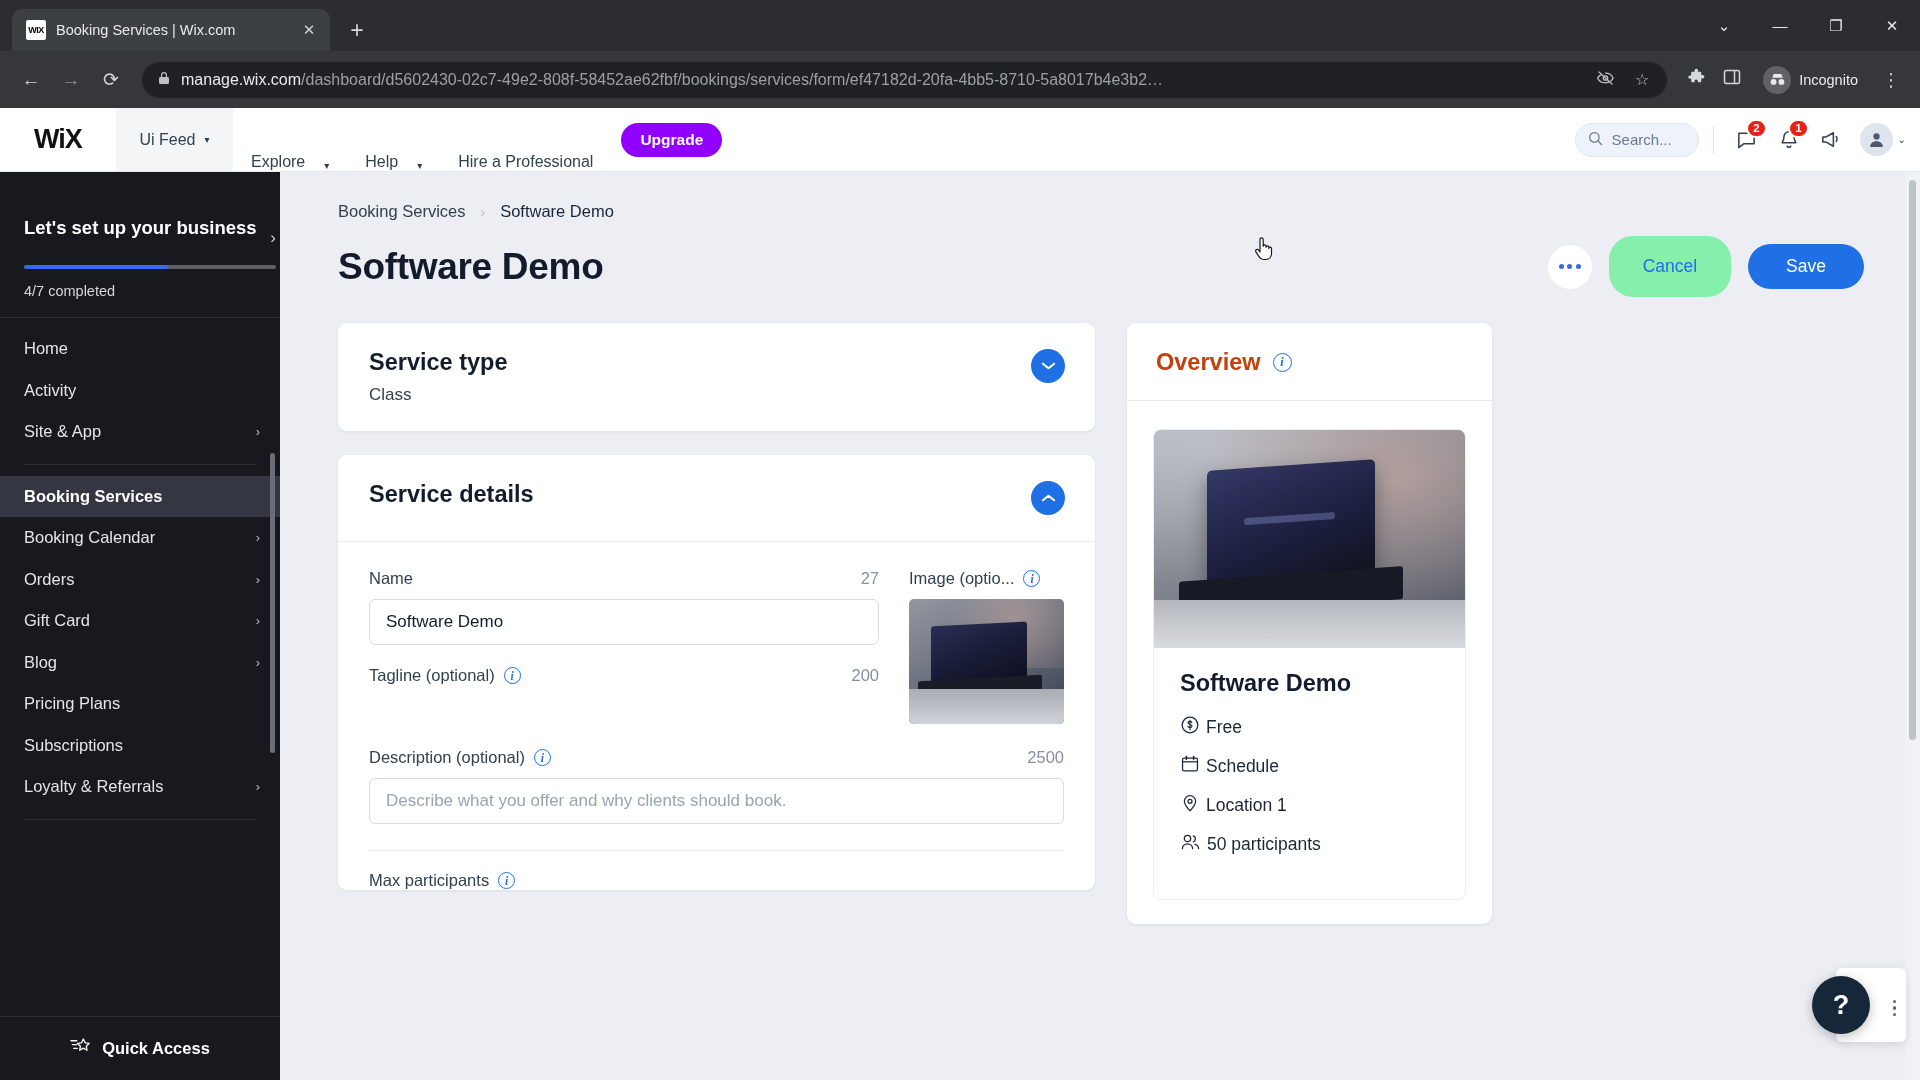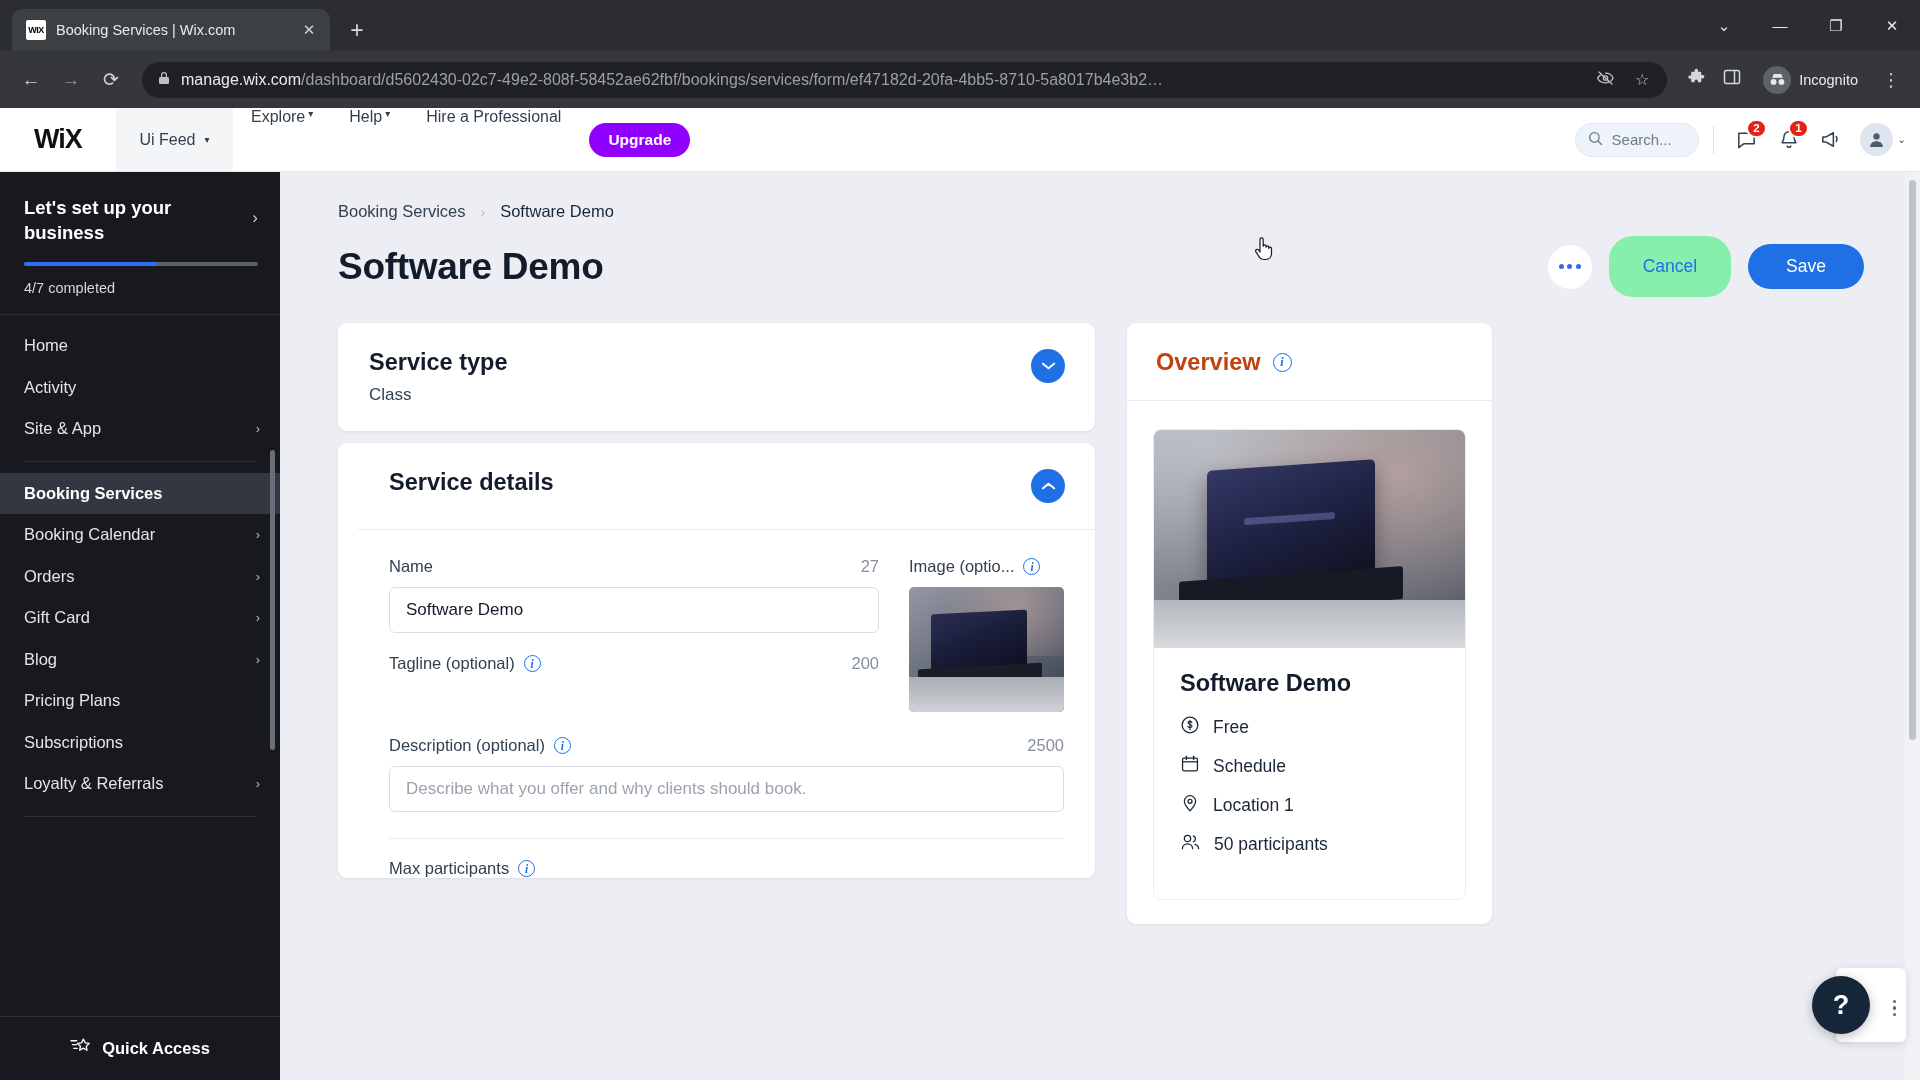--- a/index.html
+++ b/index.html
@@ -72,21 +72,21 @@
   }
   .wix-logo {
     width: 116px; display:flex; align-items:center; justify-content:center;
     font-size: 27px; font-weight: 700; color: #111; letter-spacing: -1px;
   }
   .site-sel {
     width: 117px; background: #f4f5f7; display: flex; align-items: center;
     justify-content: center; gap: 9px; font-size: 16px; color: #32414f;
   }
   .nav-item {
-    display: flex; align-items: flex-start; gap: 3px; padding: 0 18px;
+    display: flex; align-items: flex-end; gap: 19px; padding: 0 18px;
     font-size: 16px; color: #32414f;
   }
   .chev { font-size: 10px; color: #32414f; }
   .upgrade {
     background: #9100ff; color: #fff; border-radius: 18px; padding: 8px 19px;
     font-size: 15.5px; font-weight: 600; align-self: center; margin-left: 10px;
   }
   .wix-right { margin-left: auto; display: flex; align-items: center; gap: 4px; padding-right: 14px; }
   .searchbox {
     width: 124px; height: 34px; background: #eef3fb; border: 1px solid #dfe8f5;
@@ -106,21 +106,21 @@
   .avatar { width: 33px; height: 33px; border-radius: 50%; background: #dfe5ec;
     display:flex; align-items:center; justify-content:center; }
 
   .body-row { flex: 1; display: flex; min-height: 0; position: relative; }
 
   
   .sidebar {
     width: 280px; background: #17191f; display: flex; flex-direction: column;
     position: relative; flex-shrink: 0;
   }
-  .setup-card { padding: 24px 22px 18px 24px; }
+  .setup-card { padding: 24px 4px 18px 24px; margin-top: 20px; }
   .setup-title { color: #fff; font-size: 18.5px; font-weight: 700; line-height: 1.33; }
   .setup-head { display: flex; align-items: flex-start; justify-content: space-between; gap: 10px; }
   .setup-arrow { color: #c9ccd2; font-size: 17px; padding-top: 12px; }
   .progress { height: 4px; background: #5d6068; border-radius: 2px; margin-top: 17px; overflow:hidden;}
   .progress-fill { height: 100%; background: #2f6bf3; border-radius: 2px; }
   .setup-sub { color: #d5d8dd; font-size: 14.5px; margin-top: 14px; }
   .side-sep { height: 1px; background: #2b2e36; margin: 0 0 0 0; }
   .side-nav { flex: 1; overflow: hidden; padding-top: 10px; position: relative; }
   .side-item {
     height: 41.5px; display: flex; align-items: center; justify-content: space-between;
@@ -253,21 +253,21 @@
     position: absolute; left: 8%; top: 66%; width: 72%; height: 15%;
     background: #171a24; border-radius: 3px; transform: skewY(-4deg);
   }
   .ov-blurbg { position:absolute; inset:0;
     background: radial-gradient(ellipse at 78% 22%, rgba(210,175,165,.6), rgba(120,122,132,.15) 55%),
                 radial-gradient(ellipse at 20% 10%, rgba(235,235,240,.45), transparent 50%); }
   .ov-desk { position:absolute; left:0; right:0; bottom:0; height: 22%;
     background: linear-gradient(#b3b7bd, #d8dade); }
   .ov-info { padding: 22px 26px 28px 26px; }
   .ov-name { font-size: 23.5px; font-weight: 600; color: #131c2c; margin-bottom: 18px; }
-  .ov-row { display: flex; align-items: center; gap: 13px; margin-bottom: 14px;
+  .ov-row { display: flex; align-items: center; gap: 6px; margin-bottom: 14px;
     font-size: 17.5px; color: #1b2736; }
   .ov-row svg { flex-shrink: 0; }
 
   .main-scroll {
     position: absolute; right: 4px; top: 8px; width: 7px; height: 560px;
     background: #bdc2cb; border-radius: 4px;
   }
   .main-scroll-track { position: absolute; right: 0; top: 0; width: 15px; bottom: 0; background: #f1f2f5; }
 
   .help-fab {
@@ -519,21 +519,21 @@
                     <div class="card-h-sub">Class</div>
                   </div>
                   <div class="collapse-btn">
                     <svg width="15" height="10" viewBox="0 0 16 10">
                         <path d="M2 2.5l6 5 6-5" stroke="#fff" stroke-width="2.1" fill="none" stroke-linecap="round" stroke-linejoin="round"></path>
                       </svg>
                   </div>
                 </div>
               </div>
 
-              <div class="card" style="margin-top:12px;padding-left:20px;">
+              <div class="card" style="margin-top:24px;">
                 <div class="card-head">
                   <div class="card-h-title">Service details</div>
                   <div class="collapse-btn">
                     <svg width="15" height="10" viewBox="0 0 16 10">
                         <path d="M2 7.5l6-5 6 5" stroke="#fff" stroke-width="2.1" fill="none" stroke-linecap="round" stroke-linejoin="round"></path>
                       </svg>
                   </div>
                 </div>
                 <div class="card-div"></div>
 

